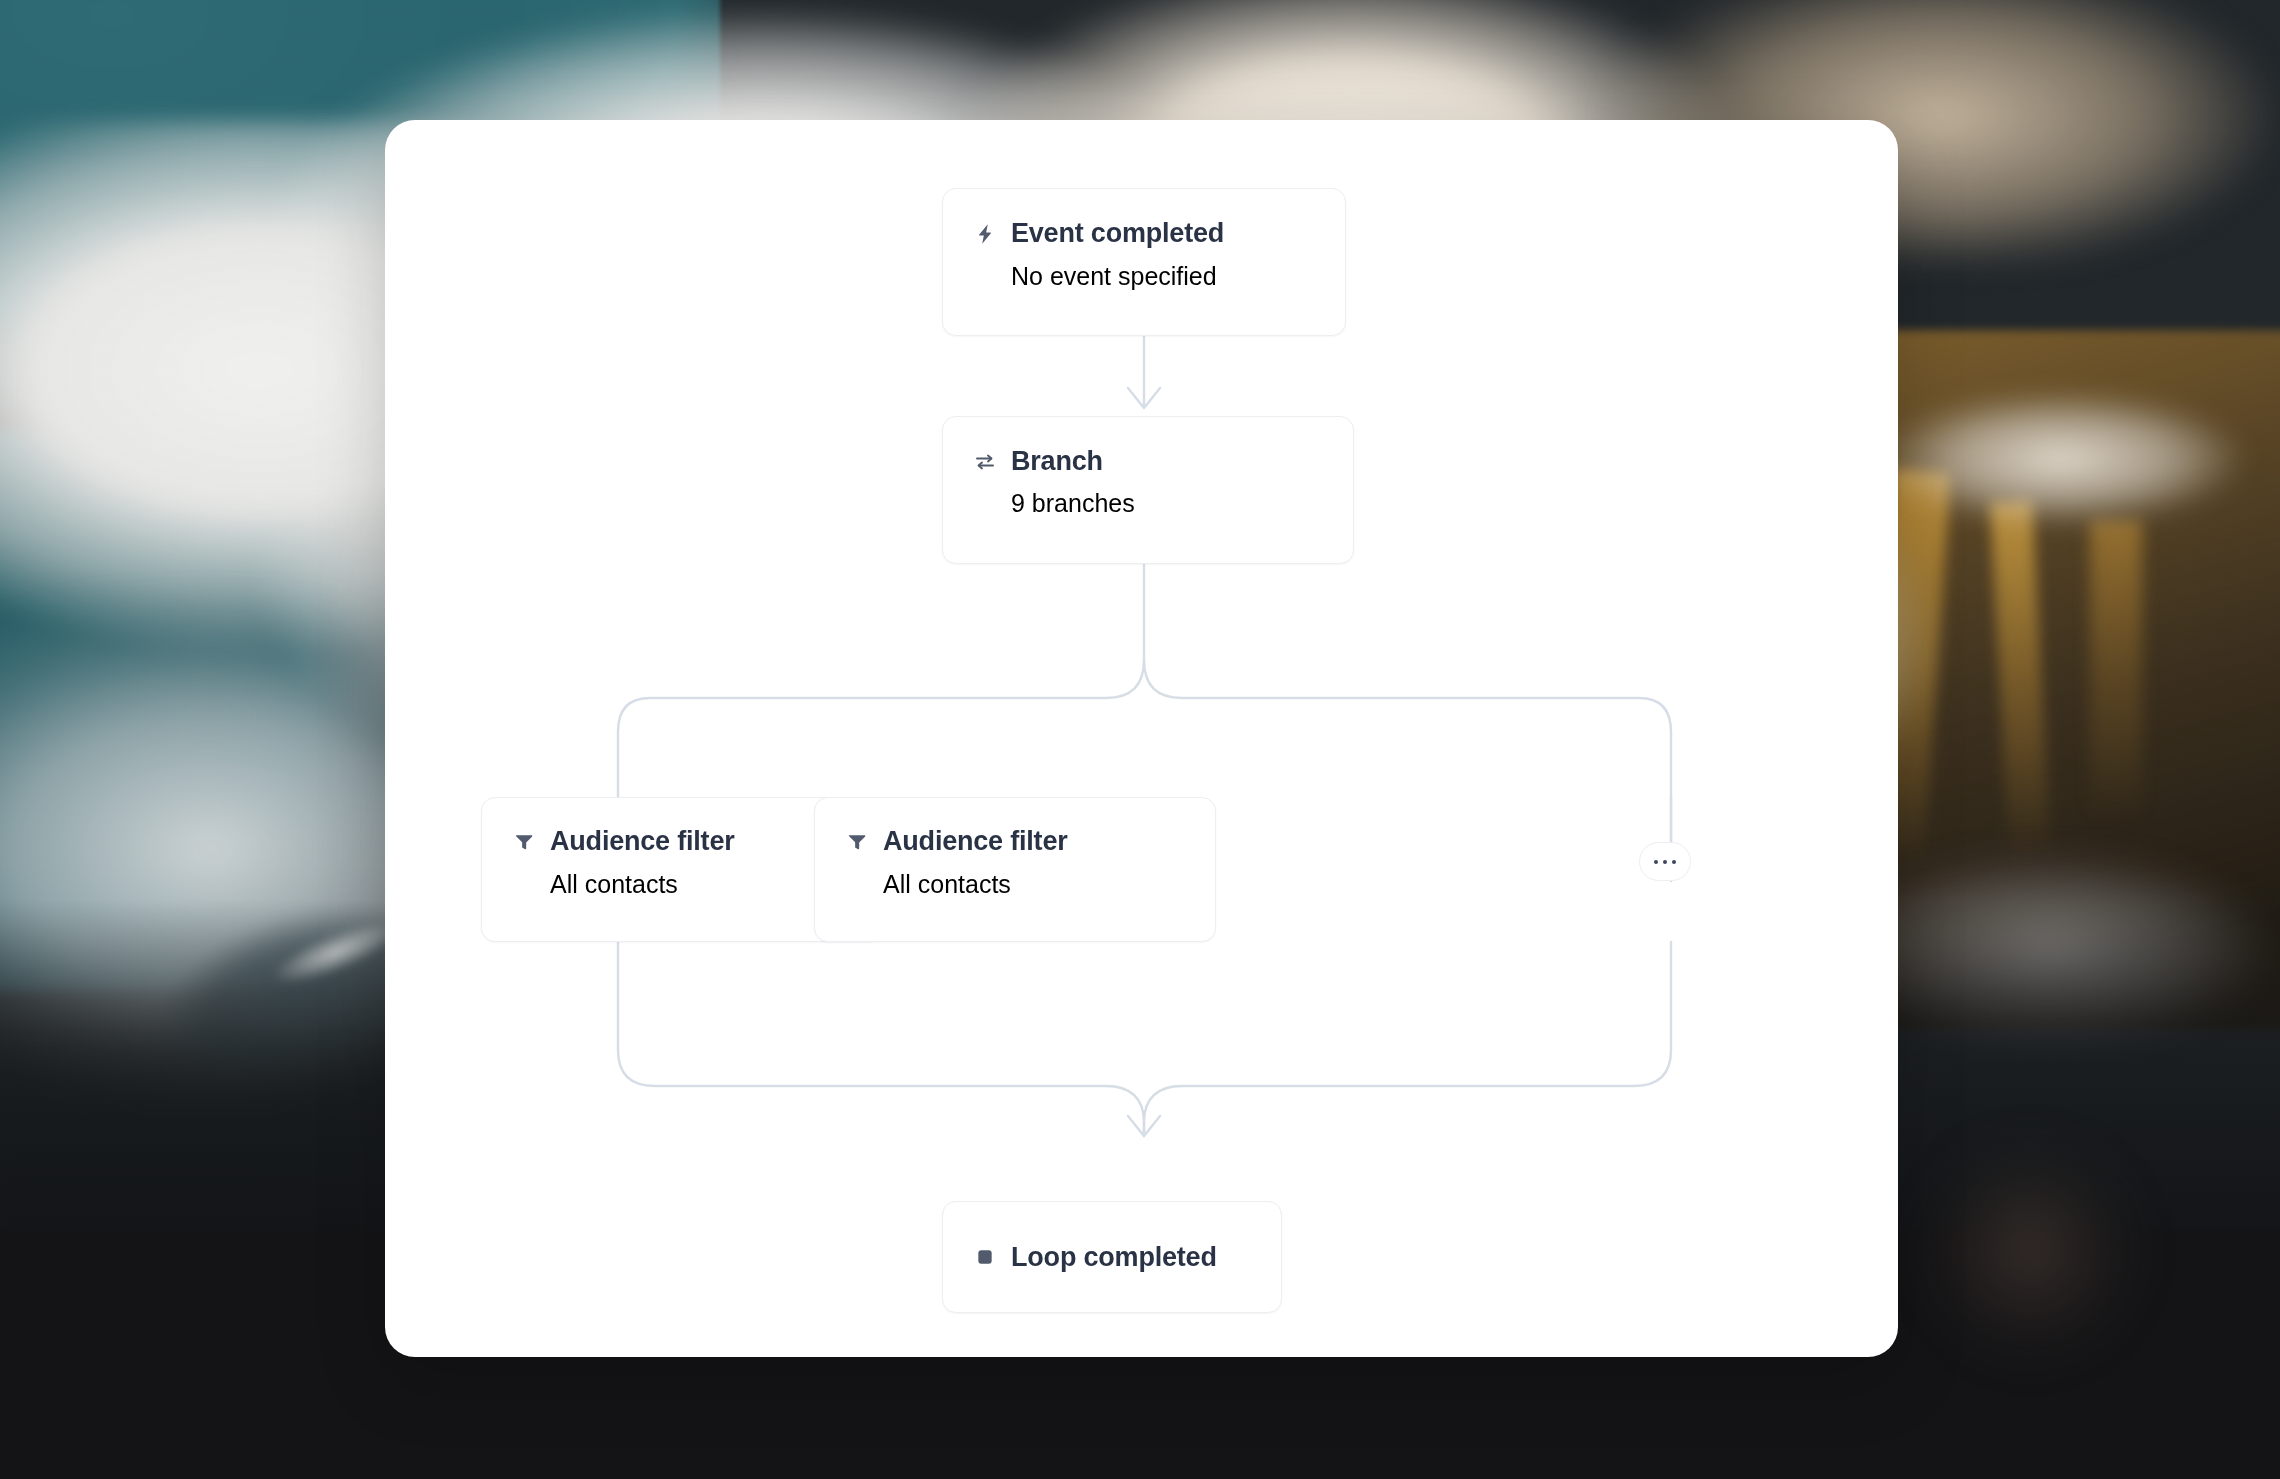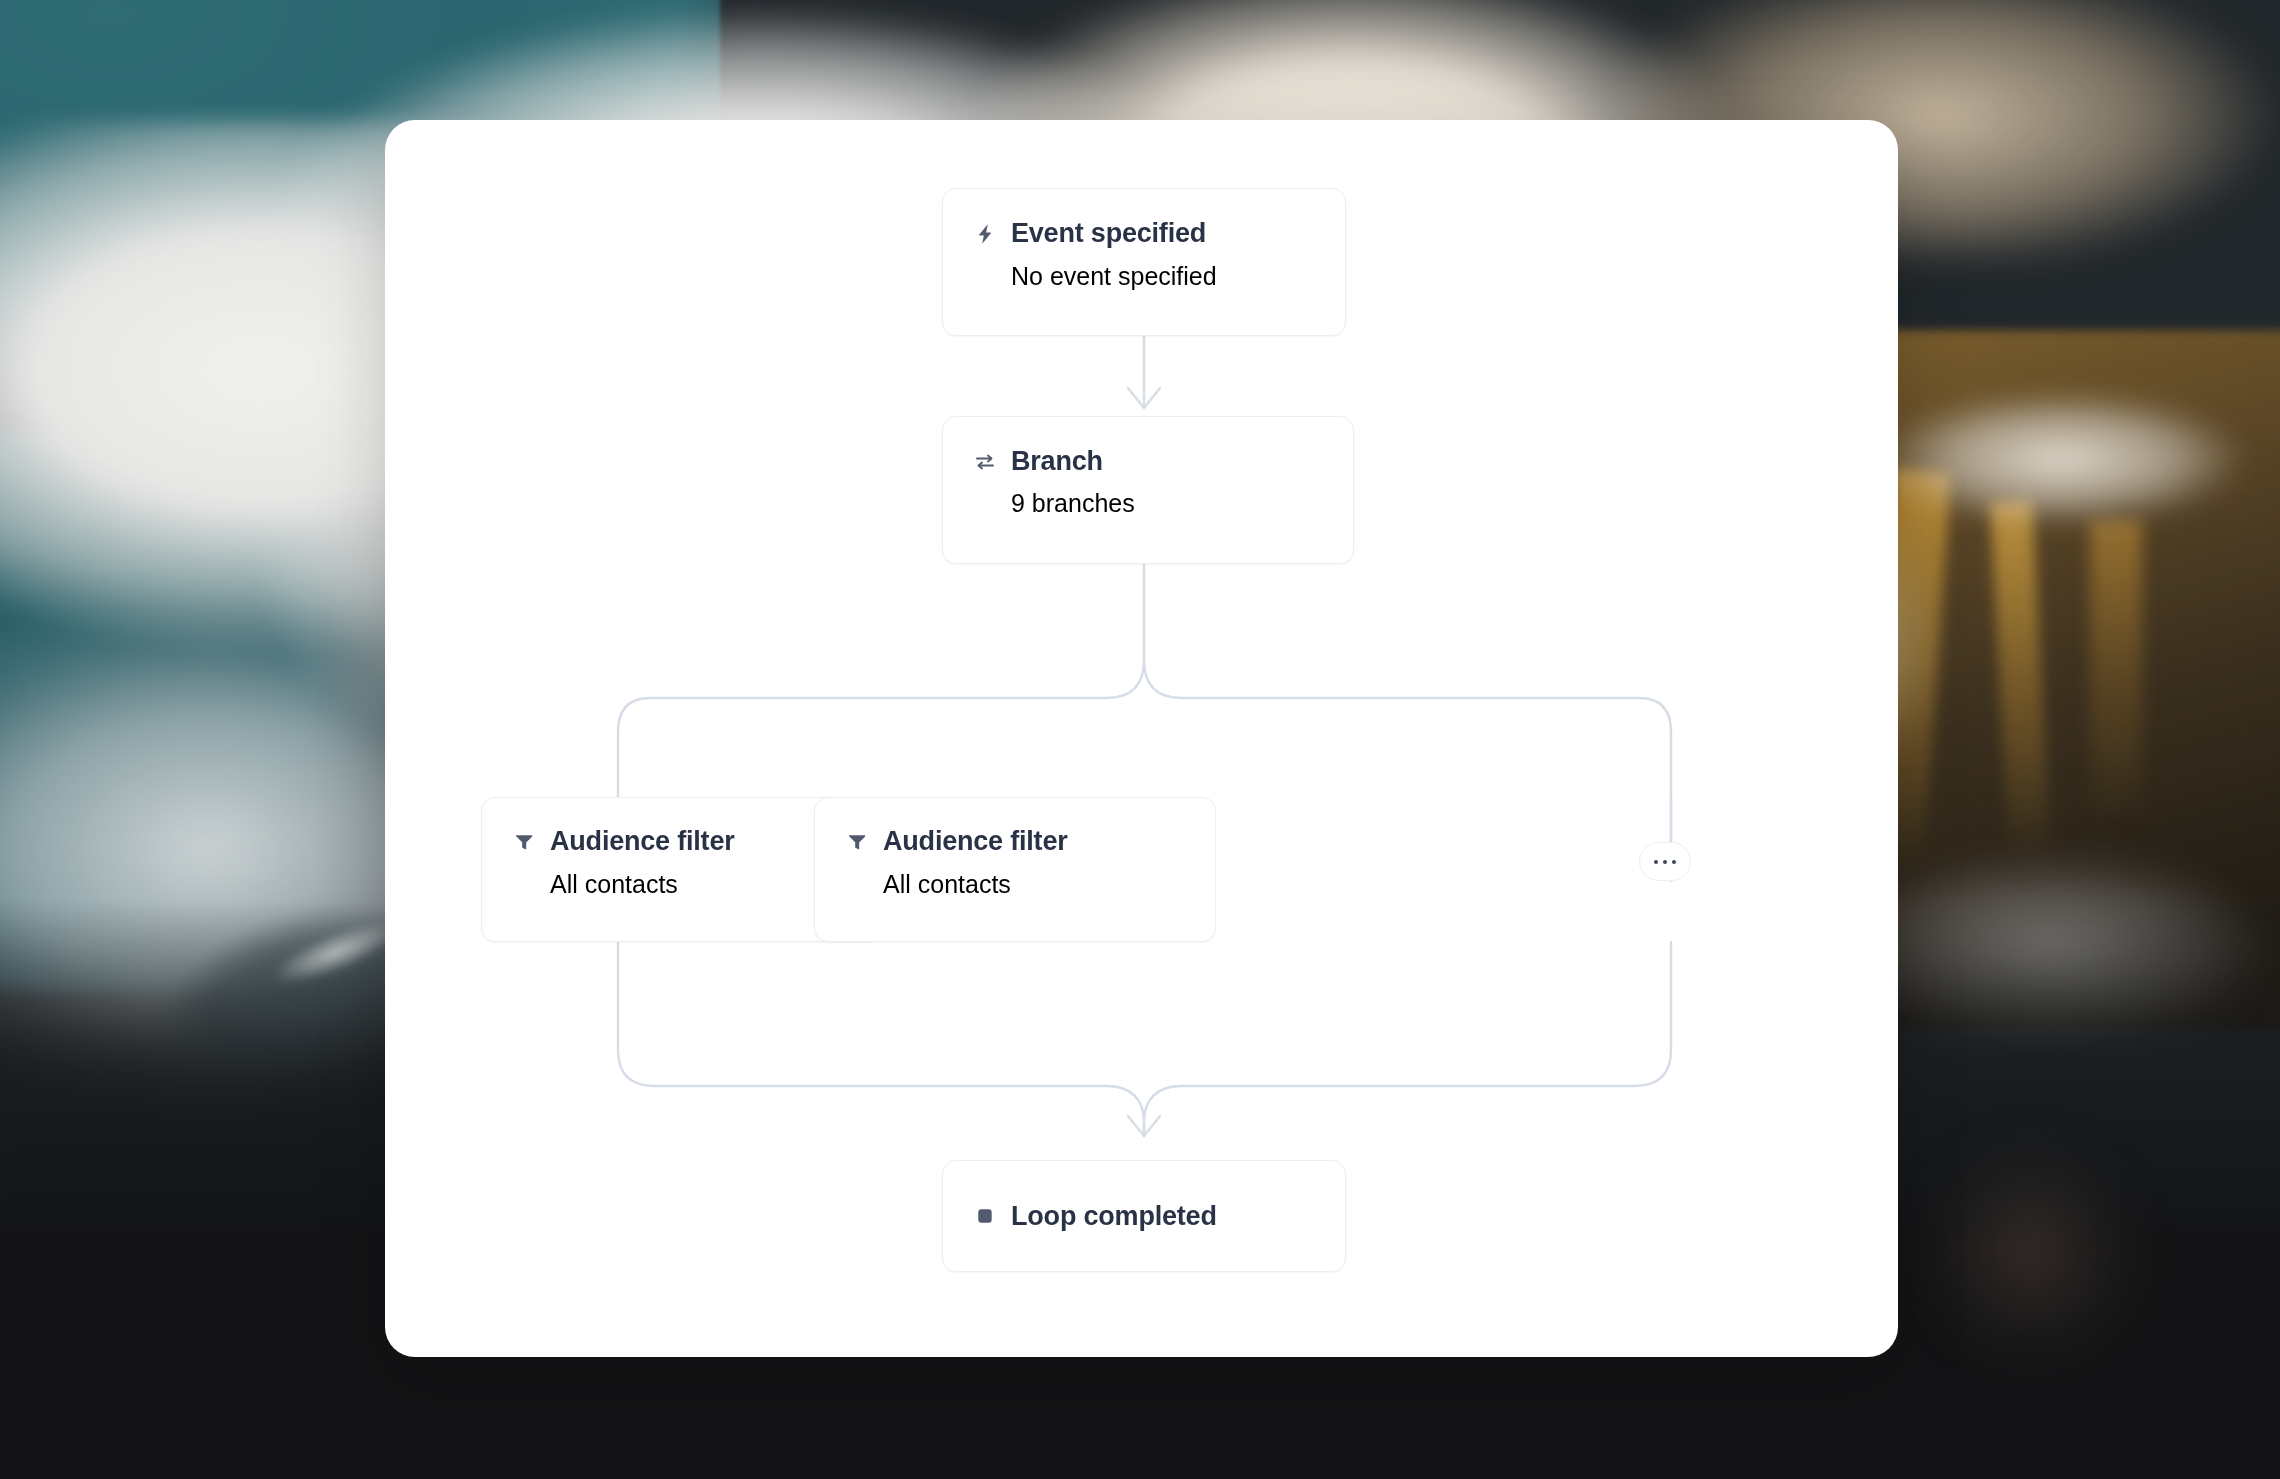--- a/index.html
+++ b/index.html
@@ -271,22 +271,22 @@
   #node-filter-left .node-sub { margin: 13px 0 0 39px; }
 
   #node-filter-right {
     left: 429px; top: 677px;
     width: 402px; height: 145px;
     padding: 28px 0 0 29px;
   }
   #node-filter-right .node-sub { margin: 13px 0 0 39px; }
 
   #node-end {
-    left: 557px; top: 1040px;
-    width: 404px; height: 112px;
+    left: 557px; top: 1081px;
+    width: 340px; height: 112px;
     padding: 0 0 0 29px;
     display: flex;
     align-items: center;
   }
 
   
   .filter-left  { left: 96px  !important; }
   .filter-right { left: 429px !important; }
 
   
@@ -377,21 +377,21 @@
         </g>
       </svg>
 
       <div class="node" id="node-trigger">
         <div class="node-row">
           <span class="node-icon">
             <svg width="24" height="24" viewBox="0 0 24 24" fill="currentColor" aria-hidden="true">
               <path d="M14.8 2.2 6.3 12.4c-.35.42-.05 1.06.5 1.06h4.05L9.2 21.8l8.5-10.2c.35-.42.05-1.06-.5-1.06h-4.05L14.8 2.2z"></path>
             </svg>
           </span>
-          <span class="node-title">Event specified</span>
+          <span class="node-title">Event completed</span>
         </div>
         <div class="node-sub">No event specified</div>
       </div>
 
       <div class="node" id="node-branch">
         <div class="node-row">
           <span class="node-icon">
             <svg width="24" height="24" viewBox="0 0 24 24" fill="none" stroke="currentColor" stroke-width="1.9" stroke-linecap="round" stroke-linejoin="round" aria-hidden="true">
               <path d="M4 8.5h14"></path>
               <path d="M15 5.5 18.5 8.5 15 11.5"></path>

